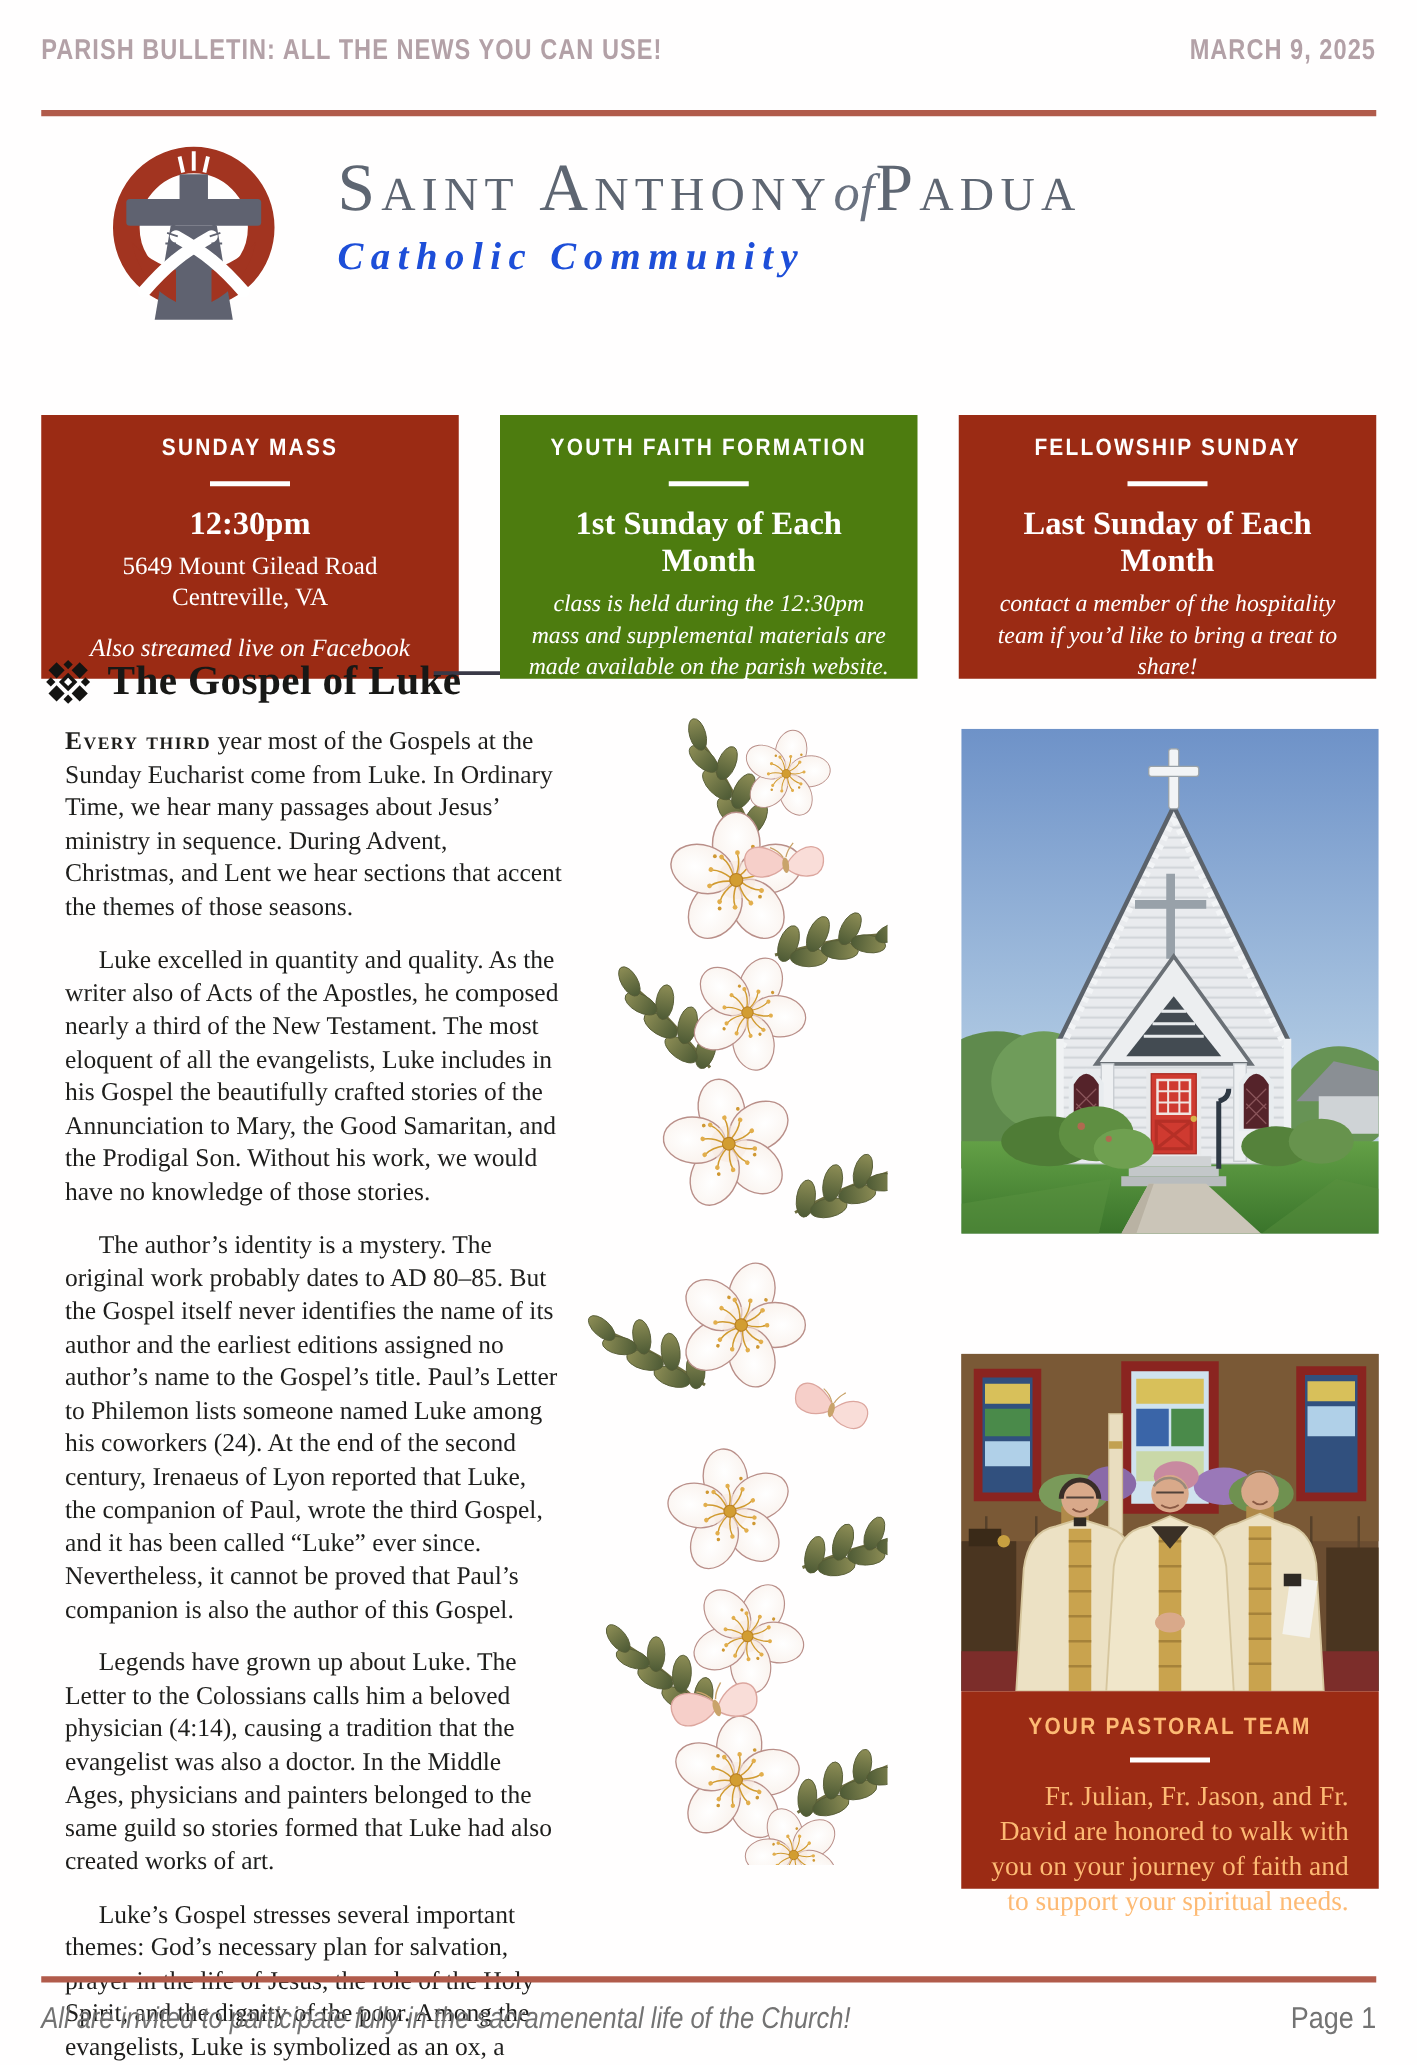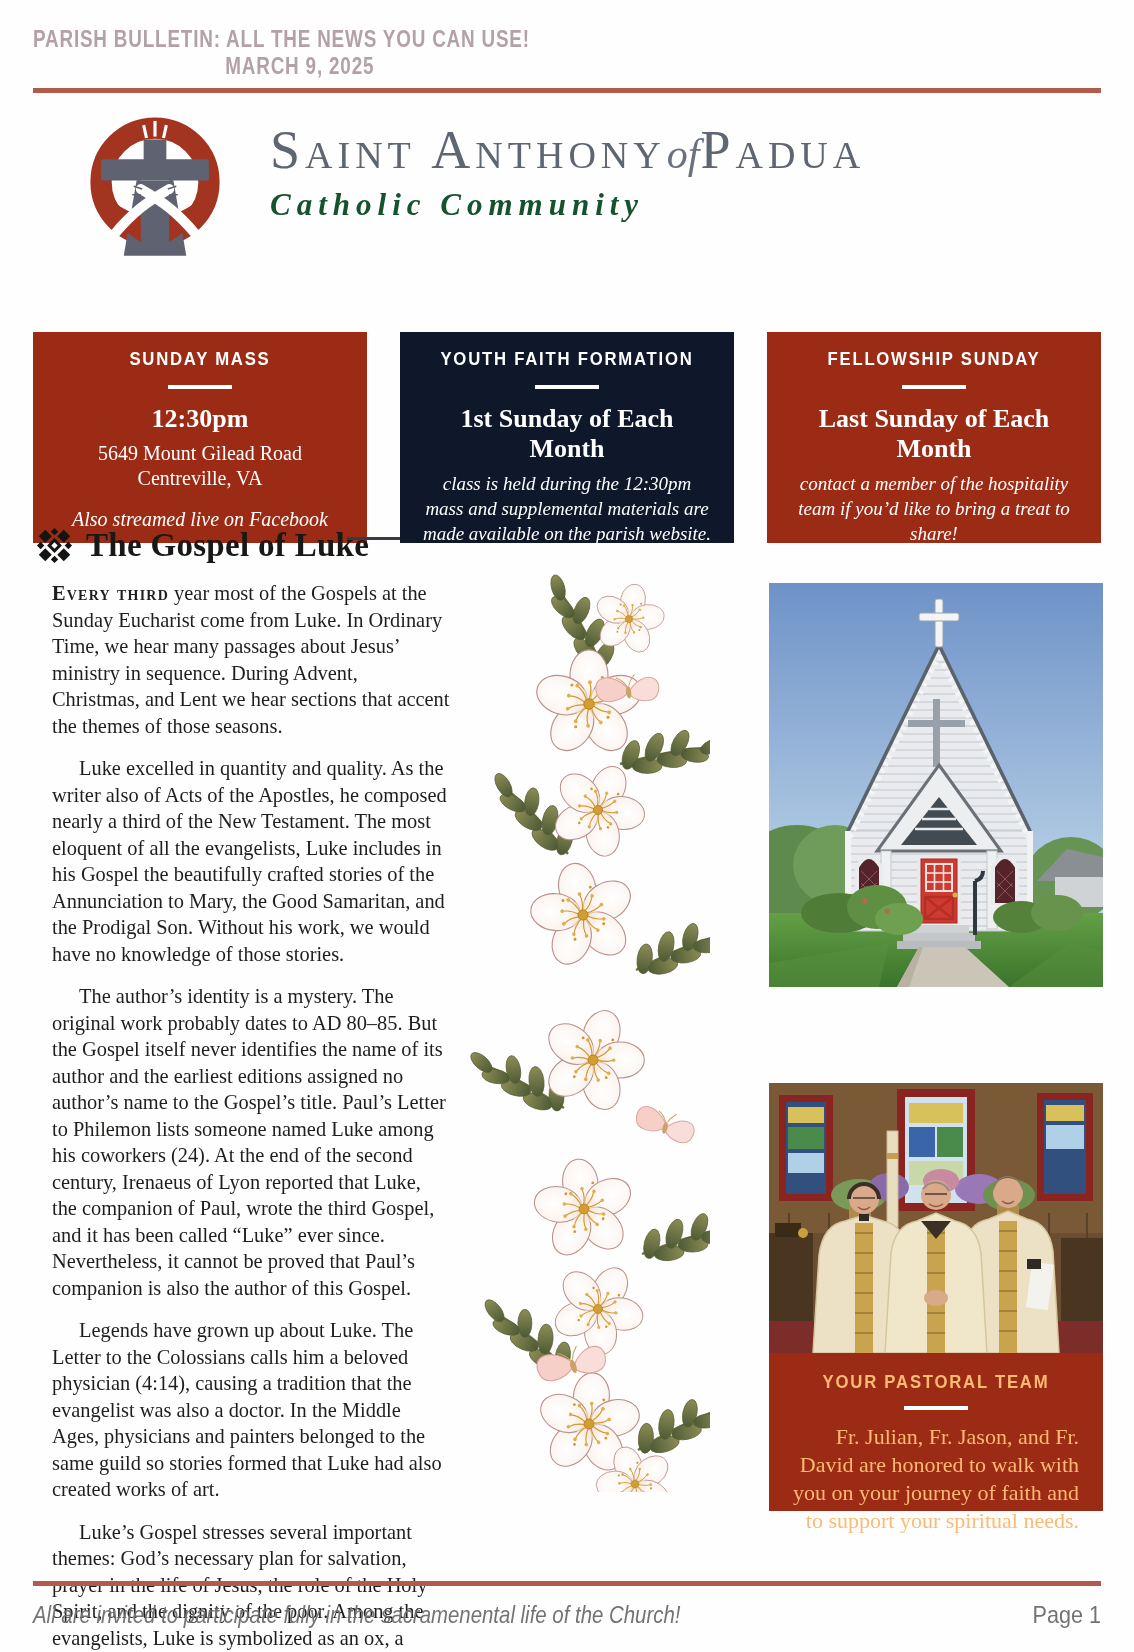--- a/index.html
+++ b/index.html
@@ -1,39 +1,39 @@
 <!DOCTYPE html>
 <html><head>
 <meta charset="utf-8">
 <style>
   html,body{margin:0;padding:0;background:#ffffff;}
   .page{position:relative;width:1134px;height:1652px;background:#fffefe;overflow:hidden;
         font-family:"Liberation Serif", serif;}
 
   
   .masthead{position:absolute;top:26px;left:33px;width:1068px;display:flex;justify-content:space-between;
-    color:#b3a1a7;font-family:"Liberation Sans", sans-serif;font-weight:700;font-size:23px;letter-spacing:1px;flex-direction:column;}
+    color:#b3a1a7;font-family:"Liberation Sans", sans-serif;font-weight:700;font-size:23px;letter-spacing:1px;}
   .masthead .mh-left{transform:scaleX(.82);transform-origin:left center;white-space:nowrap;}
   .masthead .mh-right{transform:scaleX(.82);transform-origin:right center;white-space:nowrap;}
   .header-rule{position:absolute;top:88px;left:33px;width:1068px;height:5px;background:#b15b4b;}
 
   
   .logo-row{position:absolute;top:106px;left:84px;display:flex;align-items:flex-start;}
   .emblem{width:142px;height:152px;}
   .logo-text{margin-left:44px;padding-top:16px;}
   .logo-title{font-variant:small-caps;color:#5e6672;font-size:54px;letter-spacing:5px;line-height:1.05;white-space:nowrap;}
   .logo-title .of{font-variant:normal;font-style:italic;font-size:42px;letter-spacing:0;margin:0 1px;color:#6a7280;}
-  .logo-sub{font-style:italic;font-weight:700;color:#14532d;font-size:31px;letter-spacing:6px;margin-top:8px;}
+  .logo-sub{font-style:italic;font-weight:700;color:#1d4ed8;font-size:31px;letter-spacing:6px;margin-top:8px;}
 
   
   .info-boxes{position:absolute;top:332px;left:33px;width:1068px;display:grid;
     grid-template-columns:334px 334px 334px;column-gap:33px;}
   .info-box{height:211px;color:#fff;text-align:center;padding:16px 22px 0;box-sizing:border-box;}
   .info-box.red{background:#9b2b14;}
-  .info-box.slate{background:#0f172a;}
+  .info-box.slate{background:#4d7c0f;}
   .box-title{font-family:"Liberation Sans", sans-serif;font-weight:700;font-size:19px;letter-spacing:2px;
     transform:scaleX(.88);transform-origin:center;white-space:nowrap;}
   .box-divider{width:64px;height:4px;background:#ffffff;margin:15px auto;}
   .box-subtitle{font-size:26px;font-weight:700;margin-bottom:7px;}
   .box-line{font-size:20px;line-height:1.25;}
   .box-note{font-style:italic;font-size:20px;margin-top:17px;}
   .box-body{font-style:italic;font-size:19px;line-height:1.32;}
   .connector{position:absolute;top:537px;left:347px;width:53px;height:3px;background:#3a3947;}
 
   

